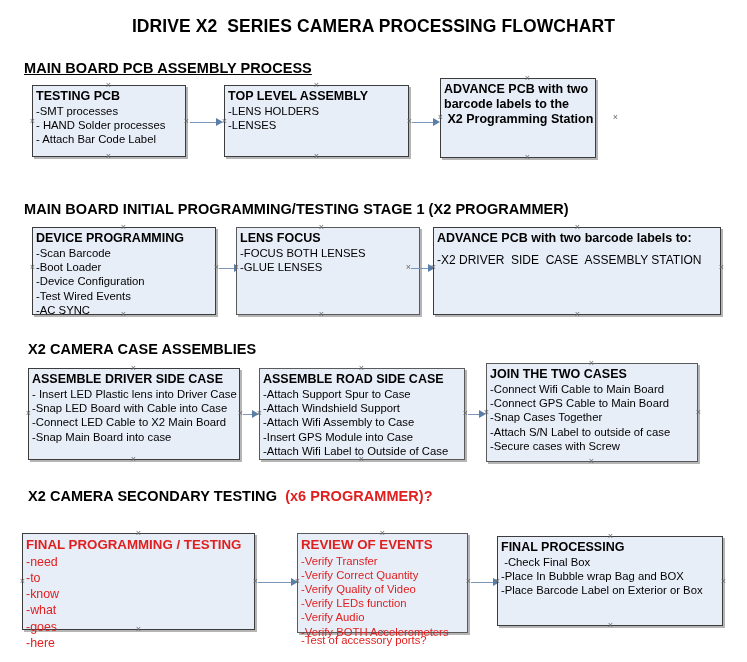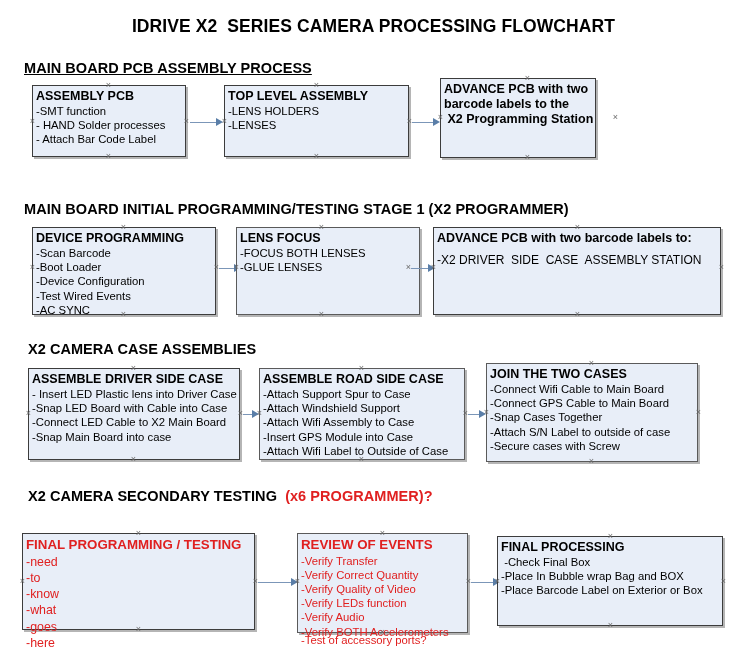--- a/index.html
+++ b/index.html
@@ -117,22 +117,22 @@
   .handle::before { content: "\00D7"; }
 </style>
 </head>
 <body>
 
 <div class="doc-title">IDRIVE X2  SERIES CAMERA PROCESSING FLOWCHART</div>
 
 <div class="section-title" style="left:24px; top:60px;text-decoration:underline;"><span>MAIN BOARD PCB ASSEMBLY PROCESS</span></div>
 
 <div class="node" style="left:32px; top:85px; width:154px; height:72px;">
-  <div class="n-title">ASSEMBLY PCB</div>
-  <div class="n-line">-SMT function</div>
+  <div class="n-title">TESTING PCB</div>
+  <div class="n-line">-SMT processes</div>
   <div class="n-line">- HAND Solder processes</div>
   <div class="n-line">- Attach Bar Code Label</div>
 </div>
 <div class="handle" style="left:105px; top:82px;"></div>
 <div class="handle" style="left:105px; top:153px;"></div>
 <div class="handle" style="left:29px; top:118px;"></div>
 <div class="handle" style="left:183px; top:118px;"></div>
 
 <div class="conn" style="left:190px; top:122px; width:28px;"></div>
 <div class="conn-head" style="left:216px; top:117.5px;"></div>

